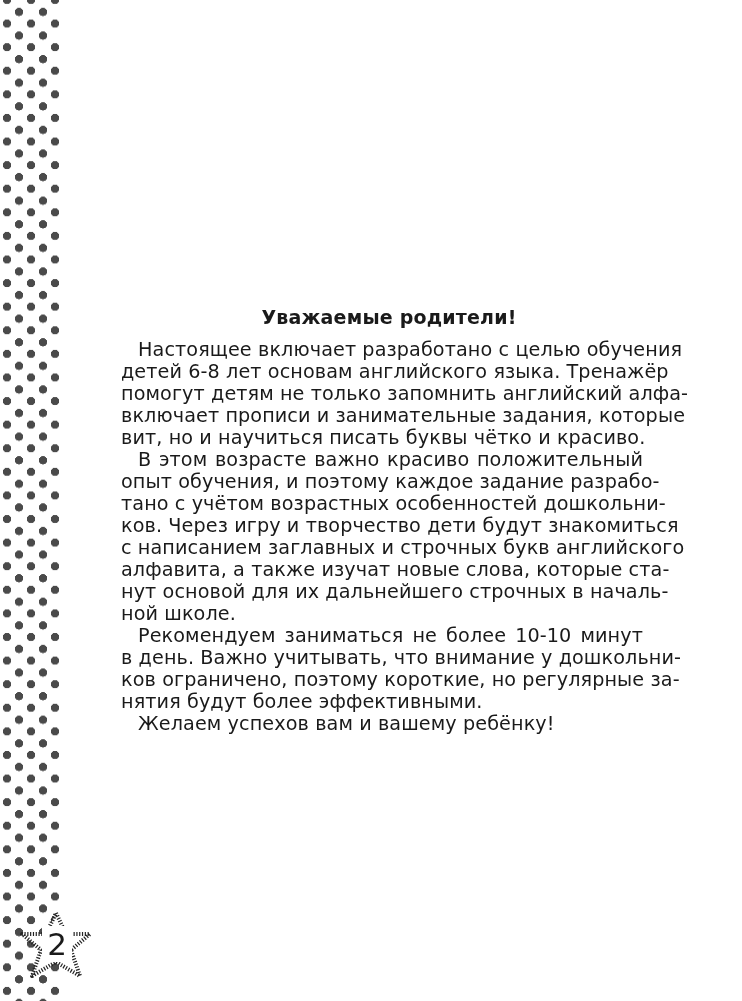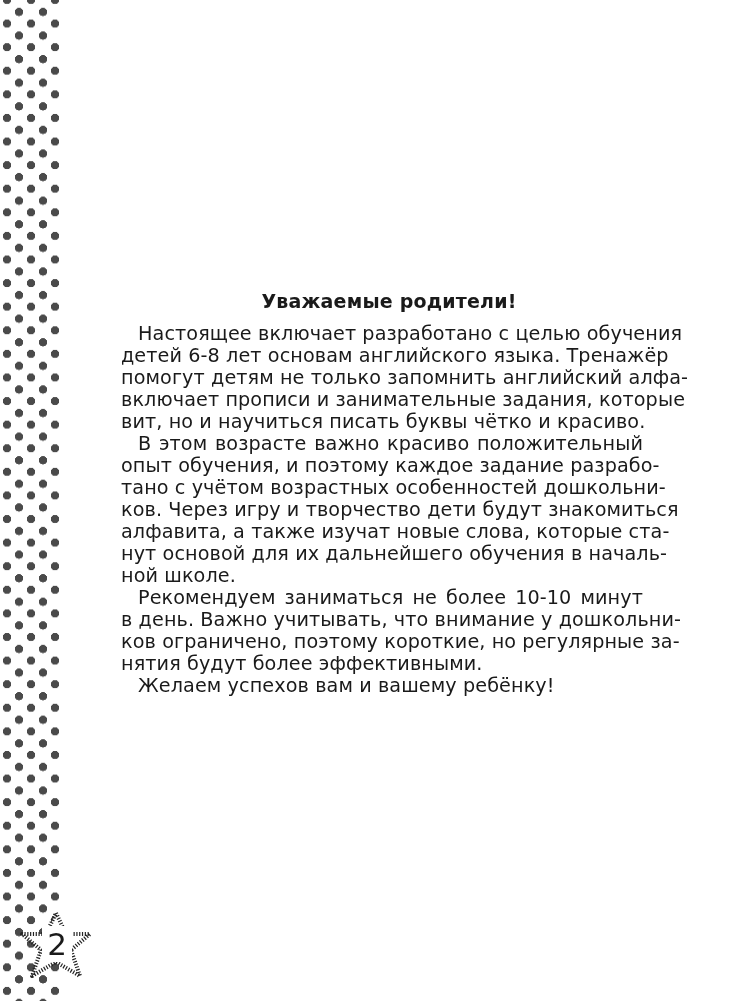--- a/index.html
+++ b/index.html
@@ -54,21 +54,21 @@
       position: absolute;
       left: 121px;
       top: 289px;
       width: 522px;
     }
     .heading {
       text-align: center;
       font-weight: bold;
       font-size: 19px;
       line-height: 24px;
-      margin: 0 0 10px 14px;
+      margin: 16px 0 10px 14px;
       letter-spacing: 0.2px;
     }
     .line {
       display: block;
       font-size: 19.2px;
       line-height: 22px;
       height: 22px;
       white-space: nowrap;
       text-align: justify;
       text-align-last: justify;
@@ -103,22 +103,23 @@
       <span class="line">помогут детям не только запомнить английский алфа-</span>
       <span class="line">включает прописи и занимательные задания, которые</span>
       <span class="line last">вит, но и научиться писать буквы чётко и красиво.</span>
     </div>
 
     <div>
       <span class="line indent">В этом возрасте важно красиво положительный</span>
       <span class="line">опыт обучения, и поэтому каждое задание разрабо-</span>
       <span class="line">тано с учётом возрастных особенностей дошкольни-</span>
       <span class="line">ков. Через игру и творчество дети будут знакомиться</span>
+      <span class="line">с написанием заглавных и строчных букв английского</span>
       <span class="line">алфавита, а также изучат новые слова, которые ста-</span>
-      <span class="line">нут основой для их дальнейшего обучения в началь-</span>
+      <span class="line">нут основой для их дальнейшего строчных в началь-</span>
       <span class="line last">ной школе.</span>
     </div>
 
     <div>
       <span class="line indent">Рекомендуем заниматься не более 10-10 минут</span>
       <span class="line">в день. Важно учитывать, что внимание у дошкольни-</span>
       <span class="line">ков ограничено, поэтому короткие, но регулярные за-</span>
       <span class="line last">нятия будут более эффективными.</span>
     </div>
 

